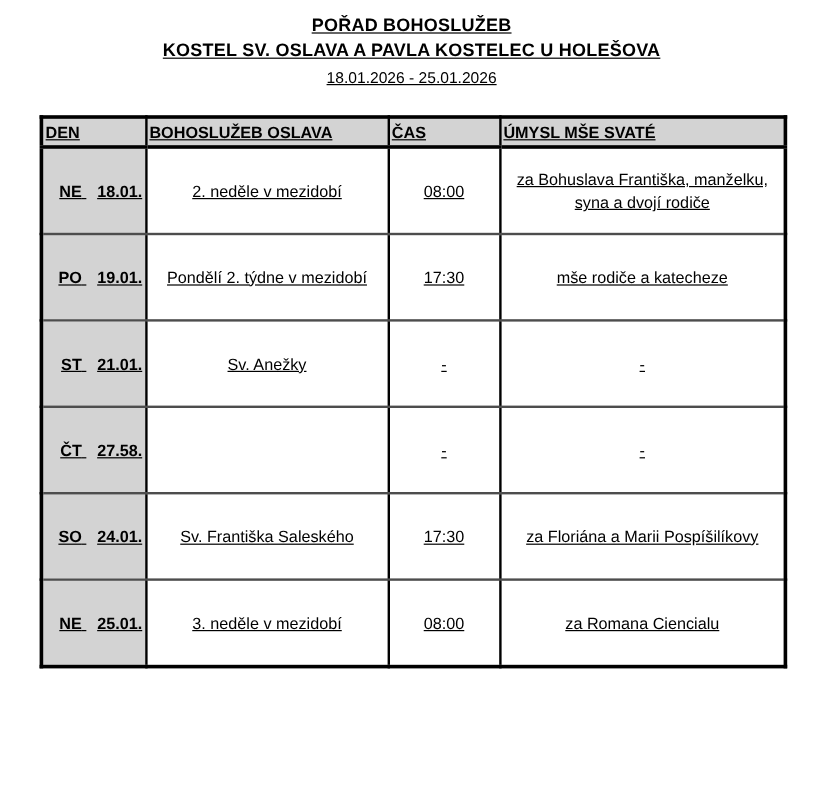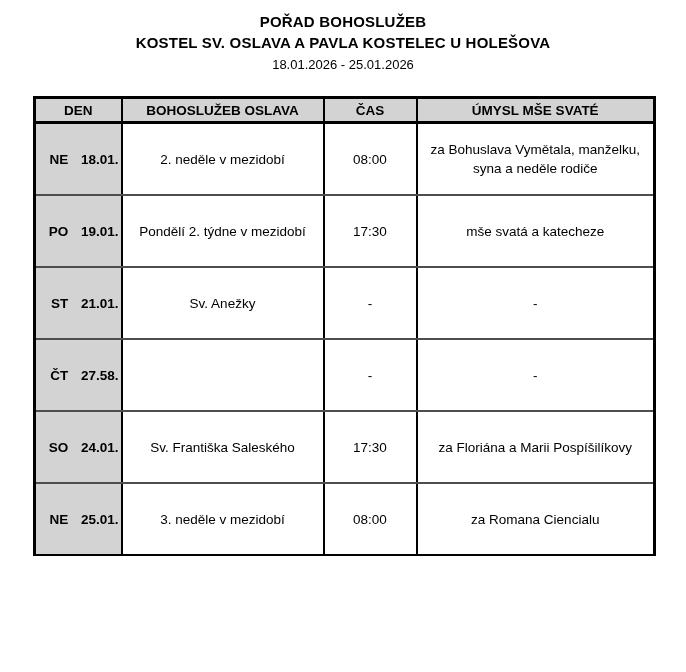--- a/index.html
+++ b/index.html
@@ -7,23 +7,24 @@
     padding: 0;
     background: #ffffff;
     width: 686px;
     height: 672px;
     font-family: "Liberation Sans", sans-serif;
     color: #000000;
     -webkit-font-smoothing: antialiased;
   }
   .page {
     width: 686px;
-    height: 556px;
+    height: 672px;
     overflow: hidden;
     box-sizing: border-box;
+    text-decoration: underline;
   }
   .titles {
     text-align: center;
     padding-top: 11px;
   }
   .title-main, .title-church {
     font-weight: bold;
     font-size: 15px;
     line-height: 21px;
     letter-spacing: 0.2px;
@@ -43,21 +44,21 @@
   col.c-time  { width: 93px; }
   col.c-int   { width: 238px; }
   th {
     background: var(--header-bg, #d3d3d3);
     border: 2px solid var(--border, #000000);
     border-bottom: 3px solid var(--border, #000000);
     font-size: 13.5px;
     font-weight: bold;
     height: 20px;
     padding: 1px 2px;
-    text-align: center;
+    text-align: left;
     margin-top: 12px;
   }
   td {
     border-left: 2px solid var(--border, #000000);
     border-right: 2px solid var(--border, #000000);
     border-top: 2px solid var(--row-divider, #4d4d4d);
     border-bottom: 2px solid var(--row-divider, #4d4d4d);
     height: 66px;
     vertical-align: middle;
     text-align: center;
@@ -103,31 +104,31 @@
       </tr>
     </thead>
     <tbody>
   <tr>
     <td class="day-cell">
       <span class="day">NE</span>
       <span class="date">18.01.</span>
     </td>
     <td class="celebration-cell">2. neděle v mezidobí</td>
     <td class="time-cell">08:00</td>
-    <td class="intention-cell">za Bohuslava Vymětala, manželku, syna a neděle rodiče</td>
+    <td class="intention-cell">za Bohuslava Františka, manželku, syna a dvojí rodiče</td>
   </tr>
 
   <tr>
     <td class="day-cell">
       <span class="day">PO</span>
       <span class="date">19.01.</span>
     </td>
     <td class="celebration-cell">Pondělí 2. týdne v mezidobí</td>
     <td class="time-cell">17:30</td>
-    <td class="intention-cell">mše svatá a katecheze</td>
+    <td class="intention-cell">mše rodiče a katecheze</td>
   </tr>
 
 
   <tr>
     <td class="day-cell">
       <span class="day">ST</span>
       <span class="date">21.01.</span>
     </td>
     <td class="celebration-cell">Sv. Anežky</td>
     <td class="time-cell">-</td>

